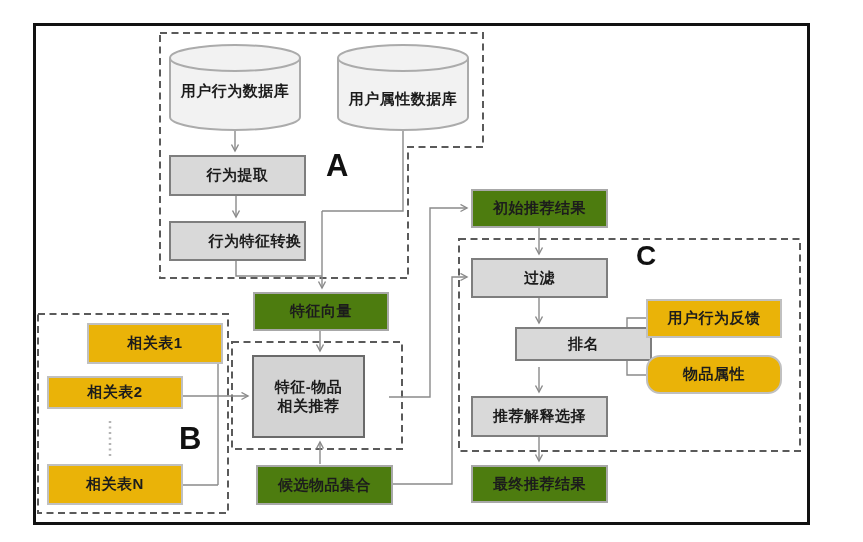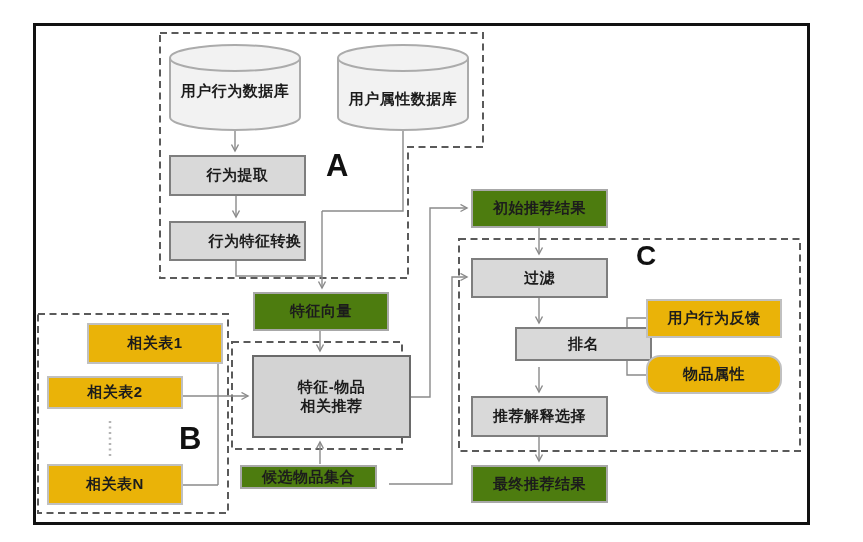--- a/index.html
+++ b/index.html
@@ -89,26 +89,26 @@
   <div class="node s-dark" style="left:169px; top:221px; width:137px; height:40px;padding-left:35px;">行为特征转换</div>
 
   <div class="node s-mid" style="left:253px; top:292px; width:136px; height:39px;">特征向量</div>
 
   <div class="node s-light" style="left:47px; top:323px; width:136px; height:41px;margin-left:40px;">相关表1</div>
 
   <div class="node s-light" style="left:47px; top:376px; width:136px; height:33px;">相关表2</div>
 
   <div class="node s-light" style="left:47px; top:464px; width:136px; height:41px;">相关表N</div>
 
-  <div class="node s-darker" style="left:252px; top:355px; width:159px; height:83px;">
+  <div class="node s-darker" style="left:252px; top:355px; width:113px; height:83px;">
     <span>特征-物品</span>
     <span>相关推荐</span>
   </div>
 
-  <div class="node s-mid" style="left:240px; top:465px; width:137px; height:24px;">候选物品集合</div>
+  <div class="node s-mid" style="left:256px; top:465px; width:137px; height:40px;">候选物品集合</div>
 
   <div class="node s-mid" style="left:471px; top:189px; width:137px; height:39px;">初始推荐结果</div>
 
   <div class="node s-dark" style="left:471px; top:258px; width:137px; height:40px;text-align:center;">过滤</div>
 
   <div class="node s-dark" style="left:471px; top:327px; width:137px; height:34px;margin-left:44px;">排名</div>
 
   <div class="node s-mid" style="left:471px; top:465px; width:137px; height:38px;">最终推荐结果</div>
 
   <div class="node s-dark" style="left:471px; top:396px; width:137px; height:41px;">推荐解释选择</div>

